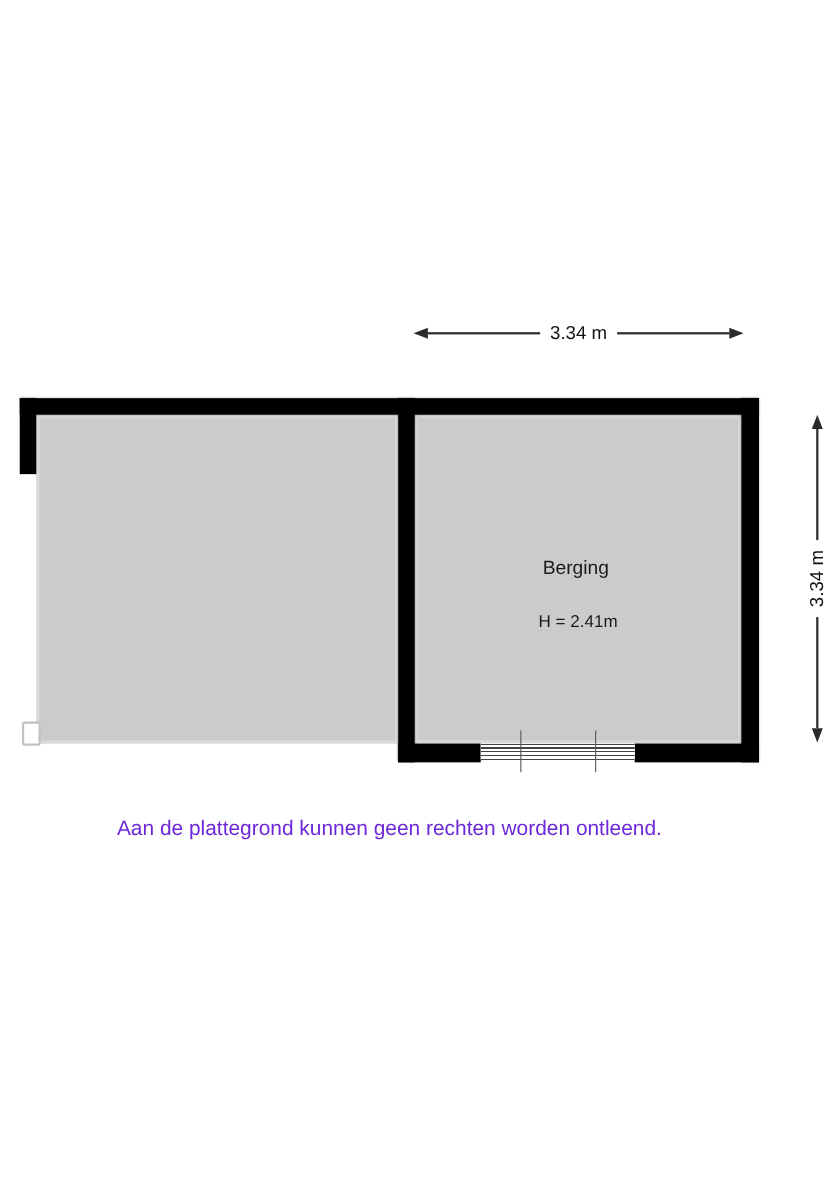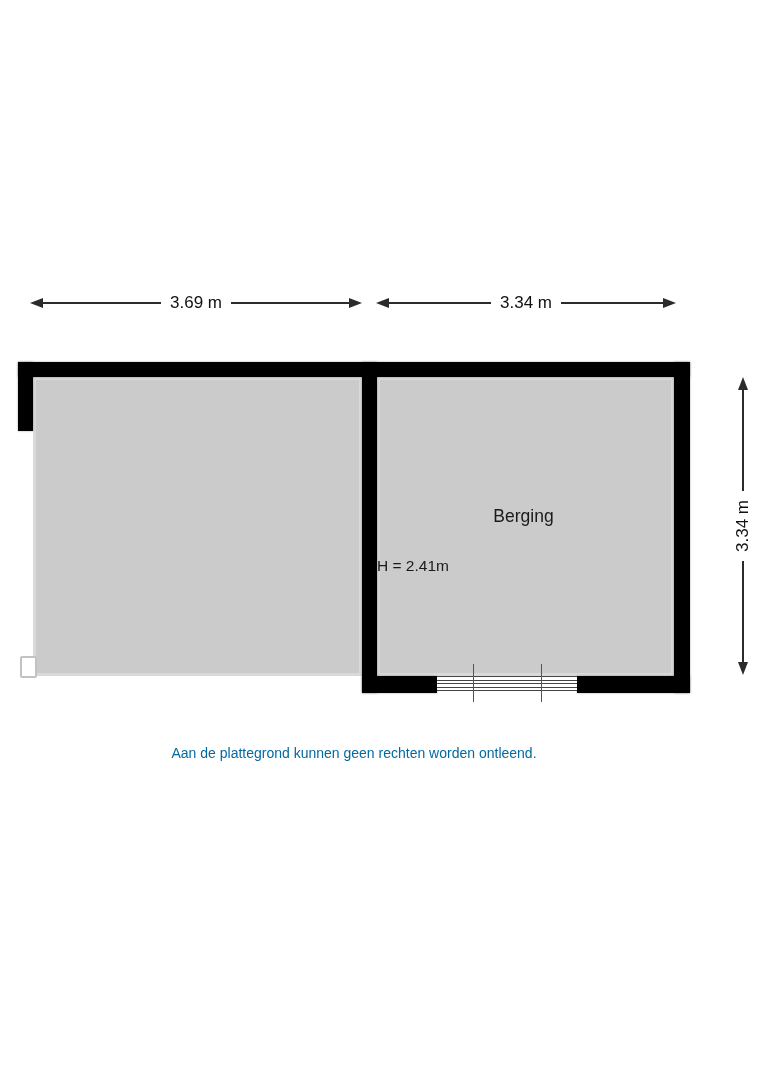--- a/index.html
+++ b/index.html
@@ -46,21 +46,21 @@
     font-size: 17.5px;
     line-height: 23px;
     color: #1a1a1a;
     white-space: nowrap;
   }
   .label-overkapping { left: 33px;  top: 505px; width: 329px; }
   .label-berging     { left: 377px; top: 505px; width: 293px; }
   .label-height {
     position: absolute;
     left: 377px; top: 557px; width: 297px;
-    text-align: left;
+    text-align: center;
     font-size: 15.5px;
     color: #1a1a1a;
     white-space: nowrap;
   }
 
   
   .dim-h {
     position: absolute;
     display: flex;
     align-items: center;
@@ -121,37 +121,30 @@
     border: 2px solid #c2c2c2;
     border-radius: 2px;
   }
 
   
   .footer {
     position: absolute;
     left: 0; top: 742px;
     width: 708px;
     text-align: center;
-    font-size: 14px;
+    font-size: 19px;
     line-height: 23.5px;
-    color: #0369a1;
+    color: #6d28d9;
   }
 </style>
 </head>
 <body>
 
 <div class="canvas">
 
-  <div class="dim-h dim-1">
-    <span class="arr arr-left"></span>
-    <span class="dim-line"></span>
-    <span class="dim-label">3.69 m</span>
-    <span class="dim-line"></span>
-    <span class="arr arr-right"></span>
-  </div>
 
   <div class="dim-h dim-2">
     <span class="arr arr-left"></span>
     <span class="dim-line"></span>
     <span class="dim-label">3.34 m</span>
     <span class="dim-line"></span>
     <span class="arr arr-right"></span>
   </div>
 
   <div class="dim-v">

